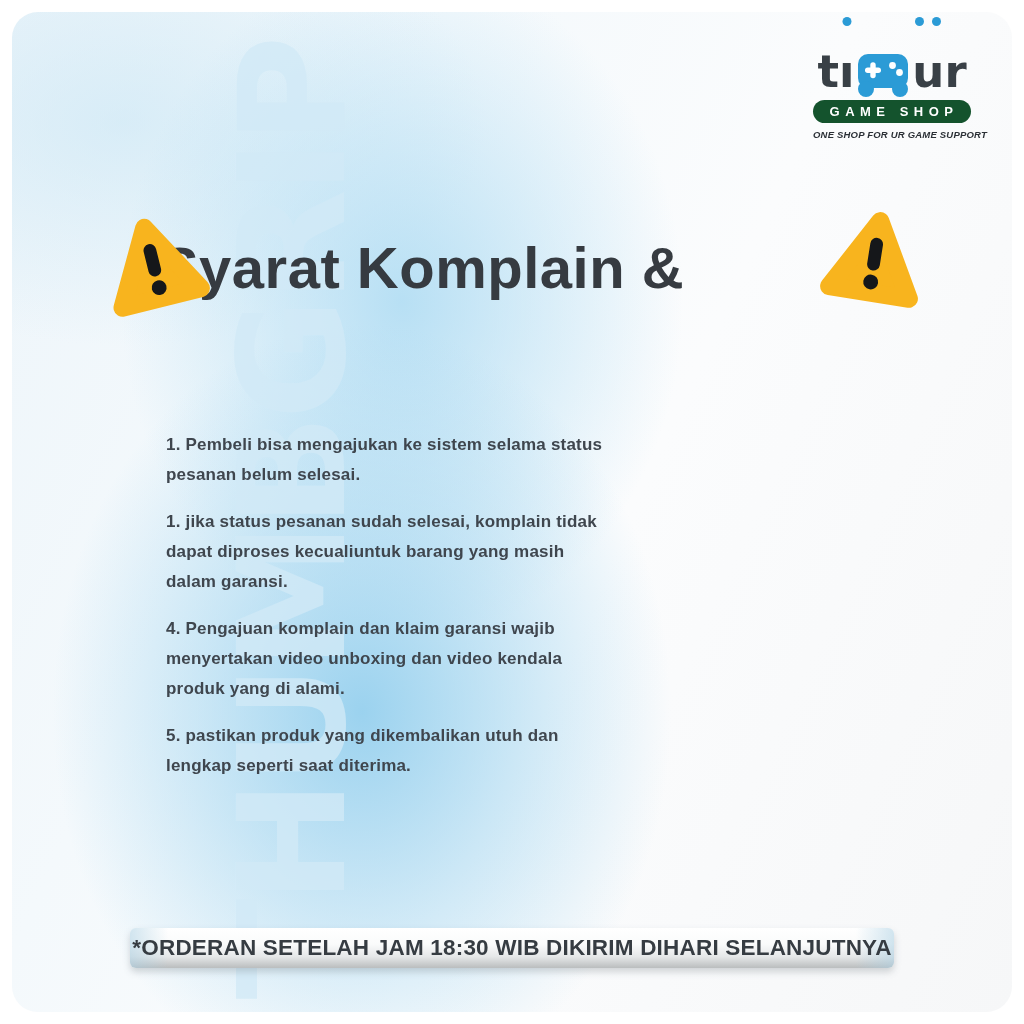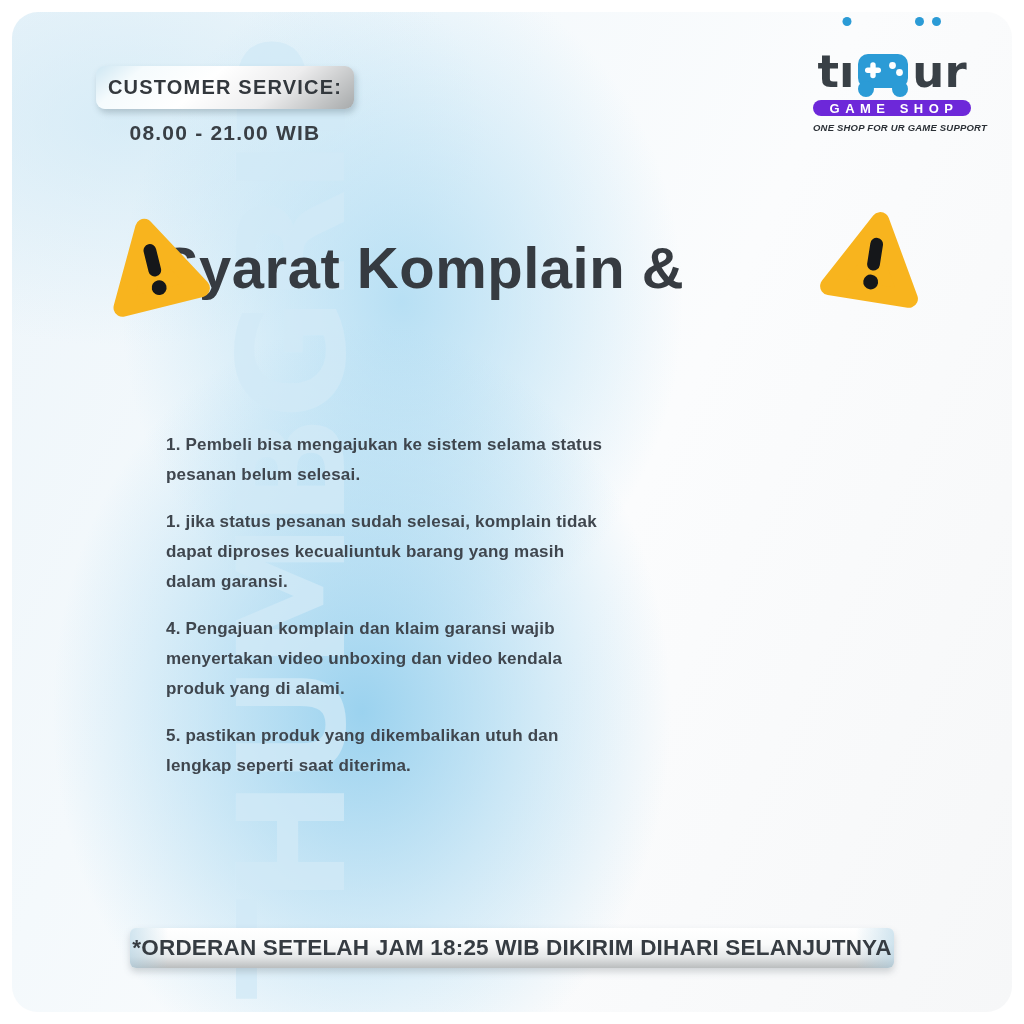--- a/index.html
+++ b/index.html
@@ -42,21 +42,21 @@
     font-family:"DejaVu Sans", sans-serif; font-weight:800; font-size:45px;
     line-height:1; color:#394046;
   }
   .logo-row .li, .logo-row .lu { position:relative; display:inline-block; }
   .logo-row .dot { position:absolute; width:9px; height:9px; border-radius:50%; background:#2b9bd6; }
   .li .dot { top:-32px; left:50%; transform:translateX(-50%); }
   .lu .d1 { top:-32px; left:3px; }
   .lu .d2 { top:-32px; right:3px; }
   .gamepad { margin:0 1px; transform:translateY(4px); }
   .logo-badge {
-    margin-top:6px; height:16px; border-radius:12px; background:#6d28d9;
+    margin-top:6px; height:23px; border-radius:12px; background:#14532d;
     color:#ffffff; font-weight:700; font-size:13px; letter-spacing:5.5px;
     display:flex; align-items:center; justify-content:center; padding-left:4px;
   }
   .logo-tagline { margin-top:6px; font-weight:700; font-size:9.5px; letter-spacing:0.2px; color:#2b3publisher036; color:#2b3036; white-space:nowrap;font-style:italic; }
   
   .title-wrap { position:absolute; left:0; top:232px; width:844px; text-align:center; z-index:2; }
   .title-line {
     font-weight:800; font-size:58px; line-height:72px; letter-spacing:0.5px; color:#363b41;
   }
   .tri { position:absolute; z-index:2; }
@@ -82,26 +82,20 @@
 </style>
 </head>
 <body>
 
 <div class="page">
 
   <div class="bg"></div>
 
   <div class="watermark">THUMBGRIP</div>
 
-  <div class="cs-block">
-    <div class="cs-badge">
-      <span>CUSTOMER SERVICE:</span>
-    </div>
-    <div class="cs-hours">08.00 - 21.00 WIB</div>
-  </div>
 
   <div class="logo">
     <div class="logo-row">
       <span>t</span>
       <span class="li"><span>ı</span><span class="dot"></span></span>
       <svg class="gamepad" width="56" height="46" viewBox="0 0 56 46">
         <rect x="3" y="2" width="50" height="34" rx="10" fill="#2b9bd6"></rect>
         <circle cx="11" cy="37" r="8" fill="#2b9bd6"></circle>
         <circle cx="45" cy="37" r="8" fill="#2b9bd6"></circle>
         <rect x="10" y="15.5" width="16" height="5.4" rx="2.7" fill="#ffffff"></rect>
@@ -137,16 +131,16 @@
 dapat diproses kecualiuntuk barang yang masih
 dalam garansi.</p>
     <p>4. Pengajuan komplain dan klaim garansi wajib
 menyertakan video unboxing dan video kendala
 produk yang di alami.</p>
     <p>5. pastikan produk yang dikembalikan utuh dan
 lengkap seperti saat diterima.</p>
   </div>
 
   <div class="footer-banner">
-    <span>*ORDERAN SETELAH JAM 18:25 WIB DIKIRIM DIHARI SELANJUTNYA</span>
+    <span>*ORDERAN SETELAH JAM 18:30 WIB DIKIRIM DIHARI SELANJUTNYA</span>
   </div>
 
 </div>
 
 </body></html>

